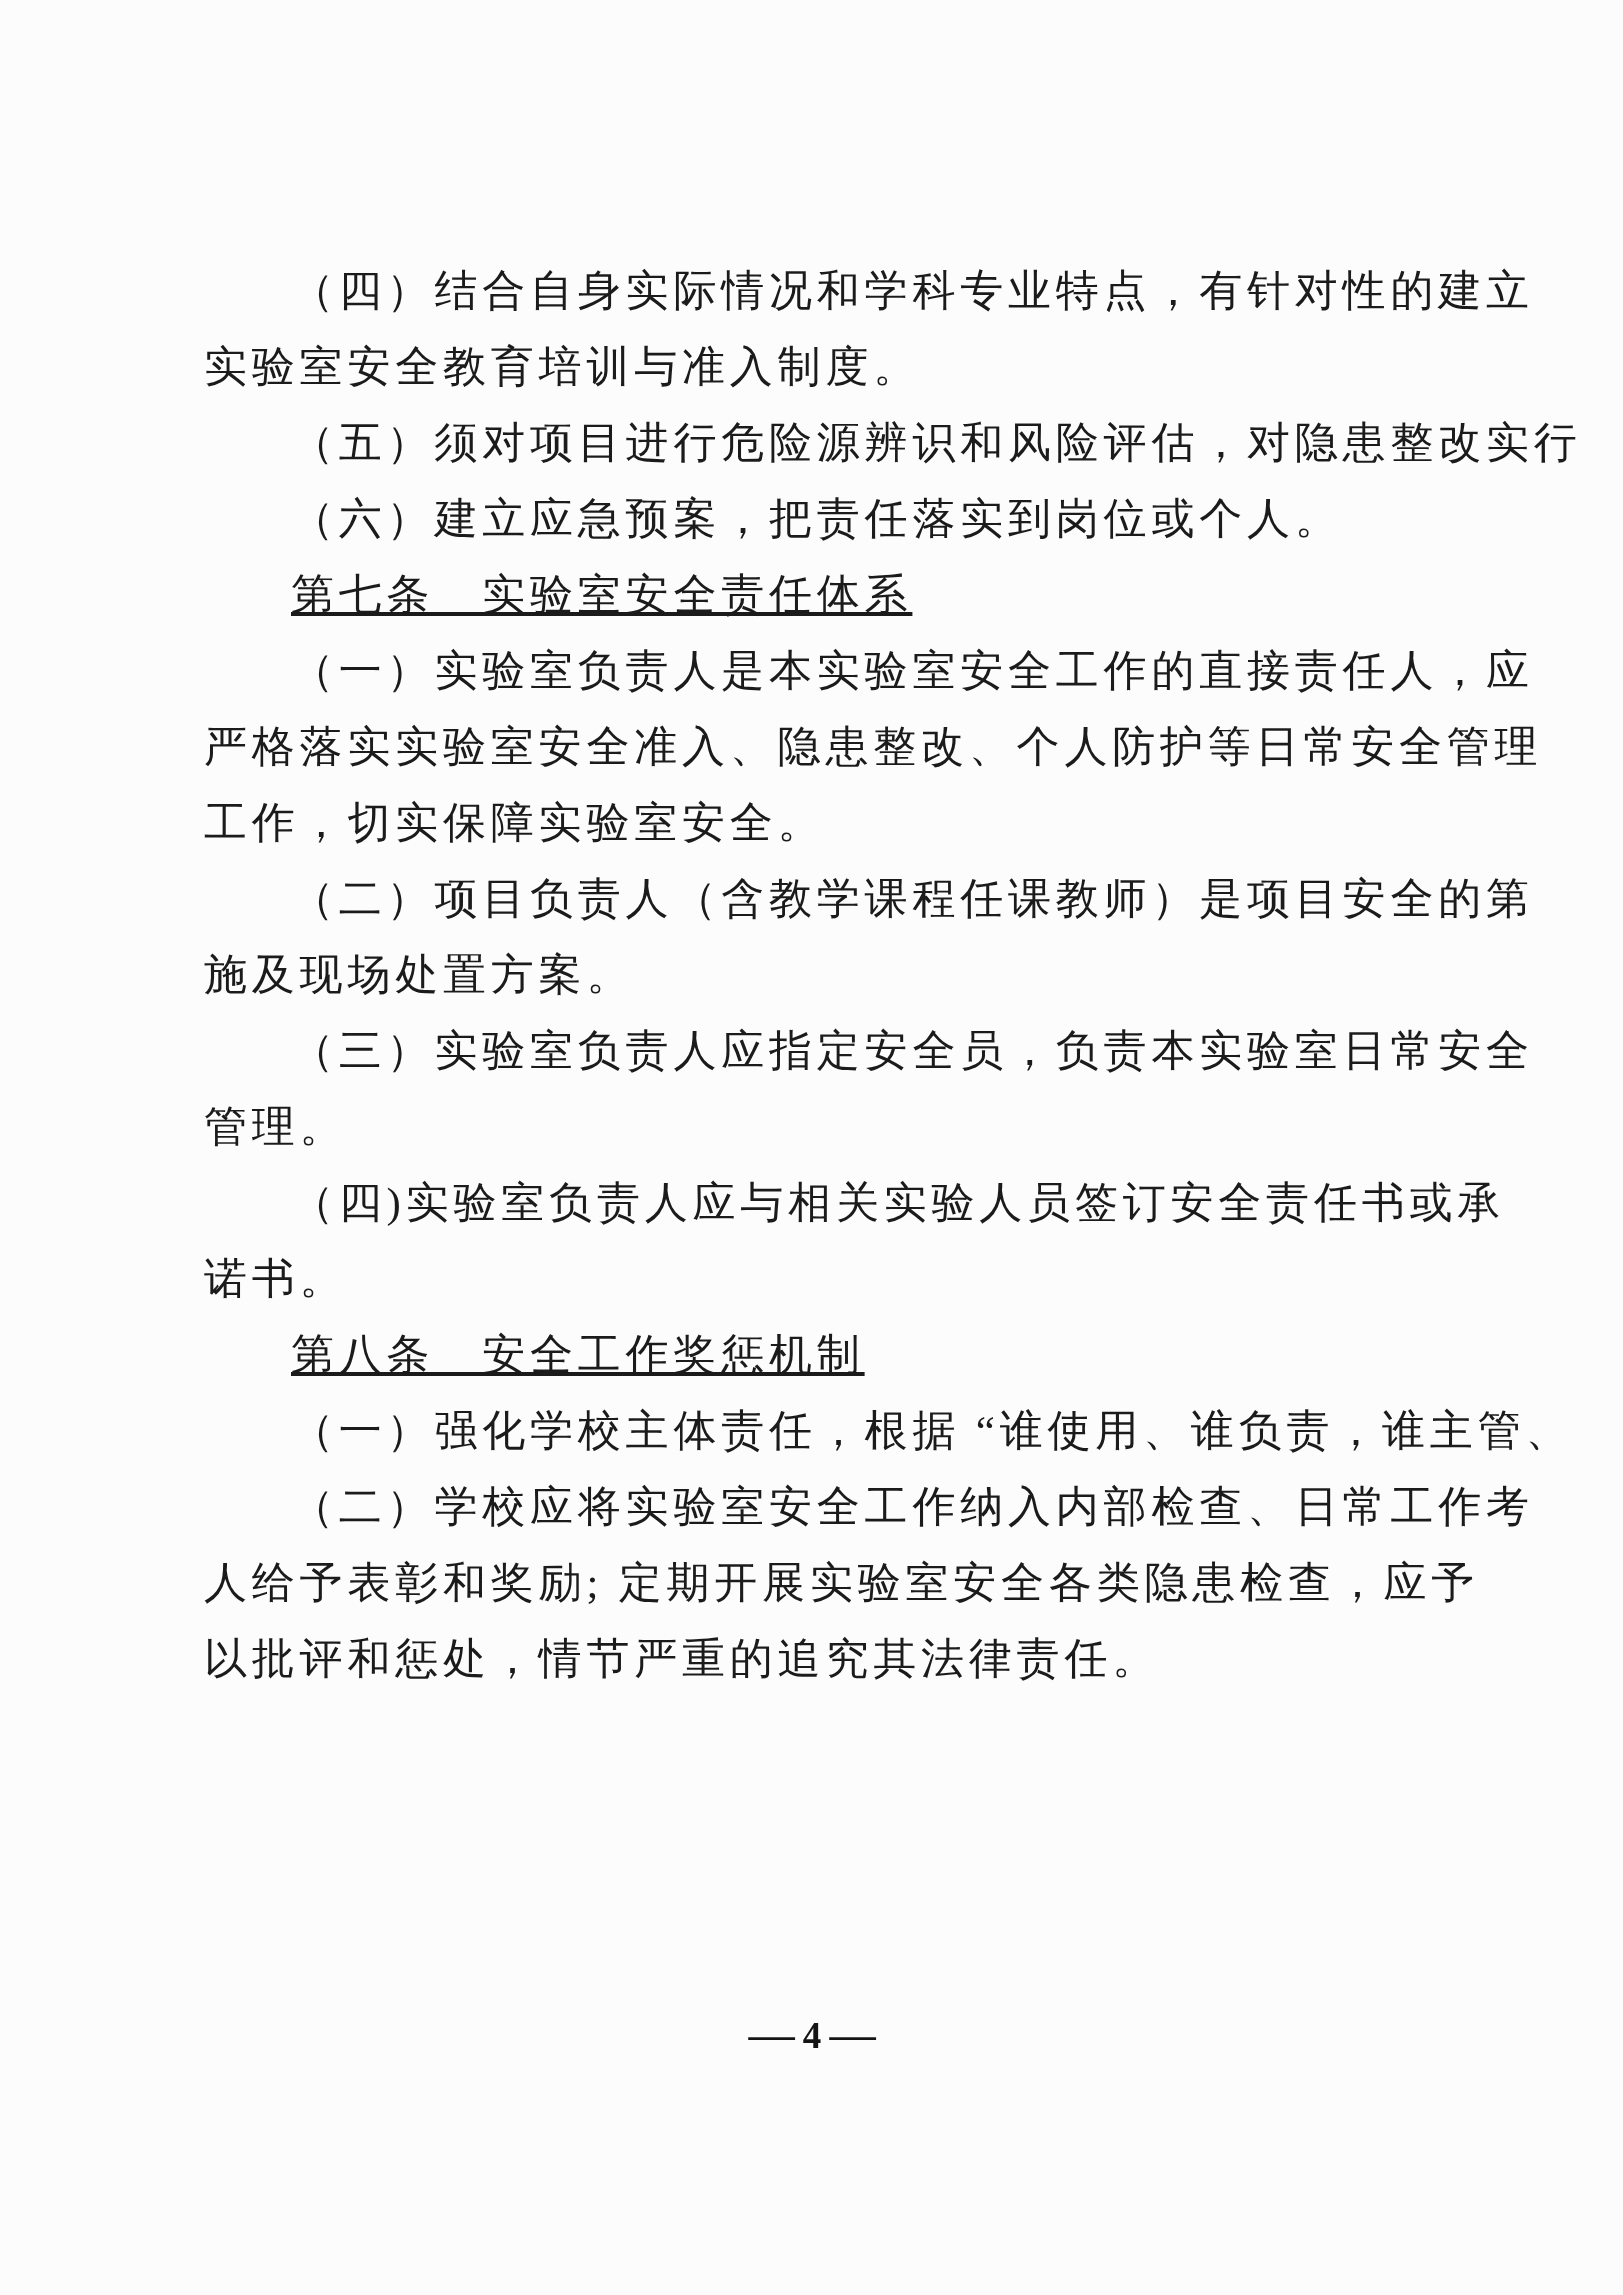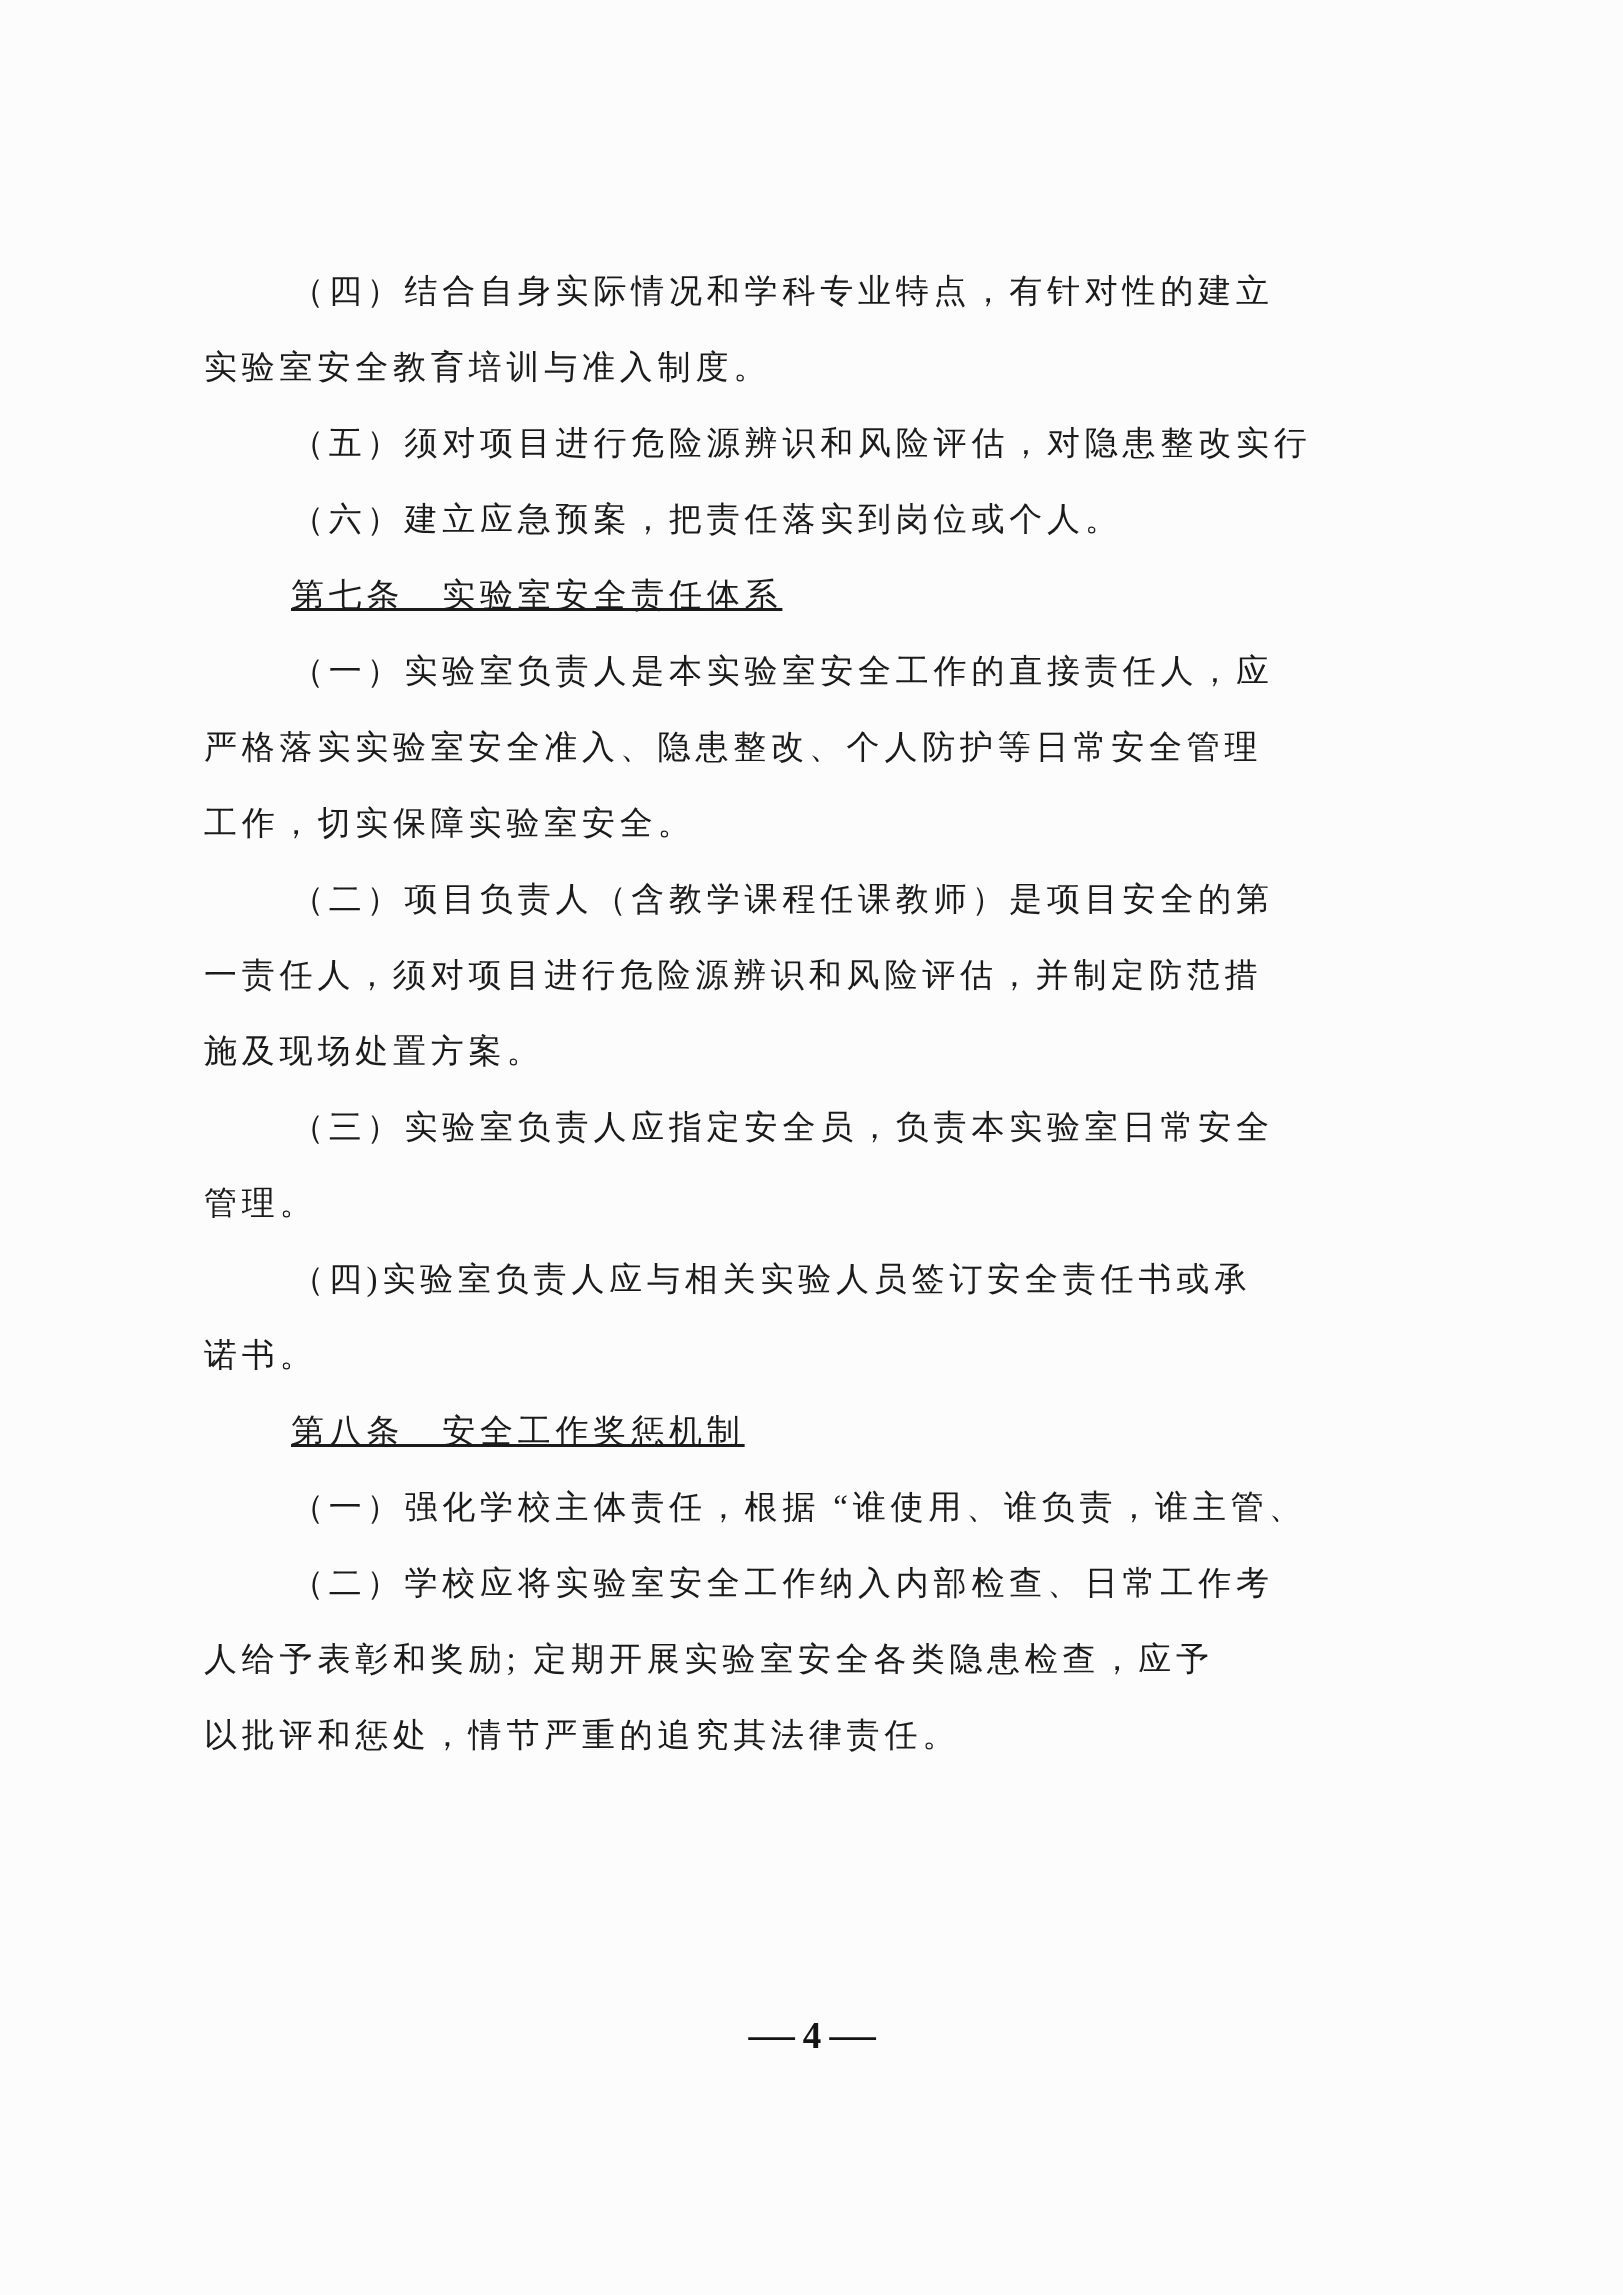--- a/index.html
+++ b/index.html
@@ -16,21 +16,21 @@
     font-family: "Liberation Serif", serif;
     overflow: hidden;
   }
   .text-block {
     position: absolute;
     left: 204px;
     top: 253px;
     width: 1237px;
   }
   .line {
-    font-size: 33px;
+    font-size: 43px;
     line-height: 76px;
     height: 76px;
     letter-spacing: 4.8px;
     white-space: nowrap;
     font-weight: 400;
   }
   .line.indent {
     padding-left: 87px;
   }
   .line.heading {
@@ -62,21 +62,20 @@
   <main class="text-block">
       <div class="line indent">（四）结合自身实际情况和学科专业特点，有针对性的建立</div>
       <div class="line">实验室安全教育培训与准入制度。</div>
       <div class="line indent">（五）须对项目进行危险源辨识和风险评估，对隐患整改实行</div>
       <div class="line indent">（六）建立应急预案，把责任落实到岗位或个人。</div>
       <div class="line indent heading">第七条　实验室安全责任体系</div>
       <div class="line indent">（一）实验室负责人是本实验室安全工作的直接责任人，应</div>
       <div class="line">严格落实实验室安全准入、隐患整改、个人防护等日常安全管理</div>
       <div class="line">工作，切实保障实验室安全。</div>
       <div class="line indent">（二）项目负责人（含教学课程任课教师）是项目安全的第</div>
-      <div class="line">一责任人，须对项目进行危险源辨识和风险评估，并制定防范措</div>
       <div class="line">施及现场处置方案。</div>
       <div class="line indent">（三）实验室负责人应指定安全员，负责本实验室日常安全</div>
       <div class="line">管理。</div>
       <div class="line indent">（四)实验室负责人应与相关实验人员签订安全责任书或承</div>
       <div class="line">诺书。</div>
       <div class="line indent heading">第八条　安全工作奖惩机制</div>
       <div class="line indent">（一）强化学校主体责任，根据 “谁使用、谁负责，谁主管、</div>
       <div class="line indent">（二）学校应将实验室安全工作纳入内部检查、日常工作考</div>
       <div class="line">人给予表彰和奖励; 定期开展实验室安全各类隐患检查，应予</div>
       <div class="line">以批评和惩处，情节严重的追究其法律责任。</div>

